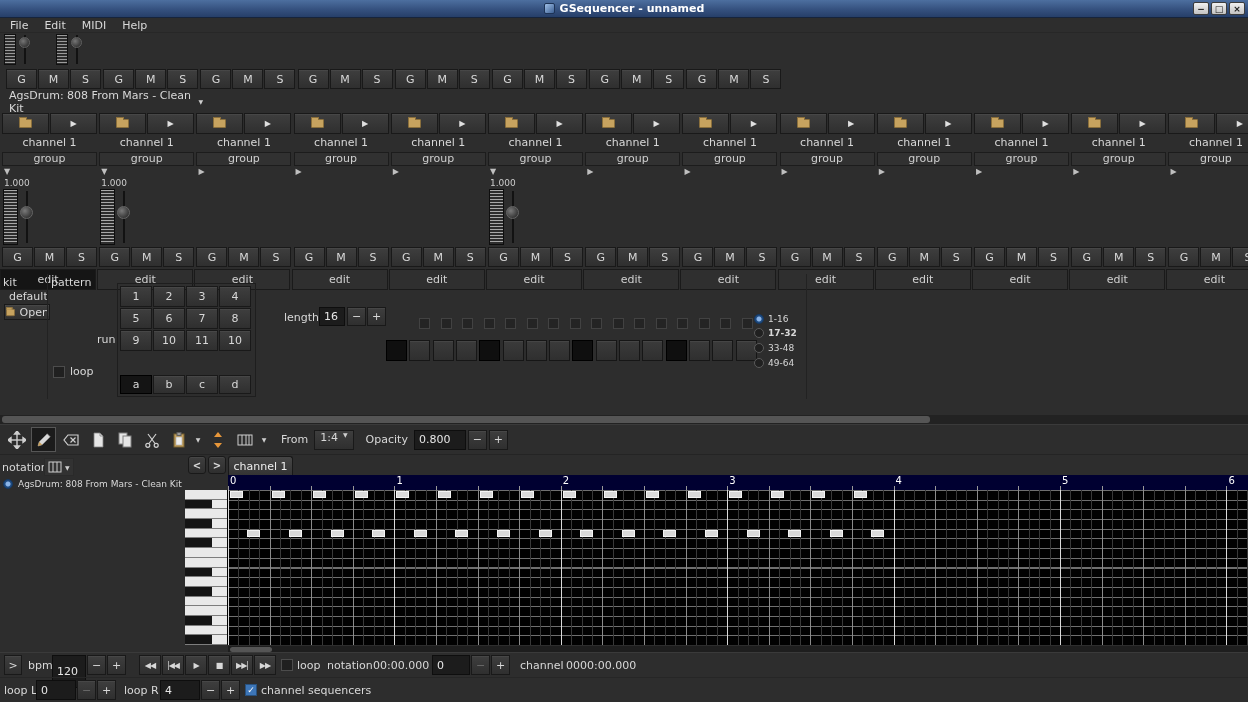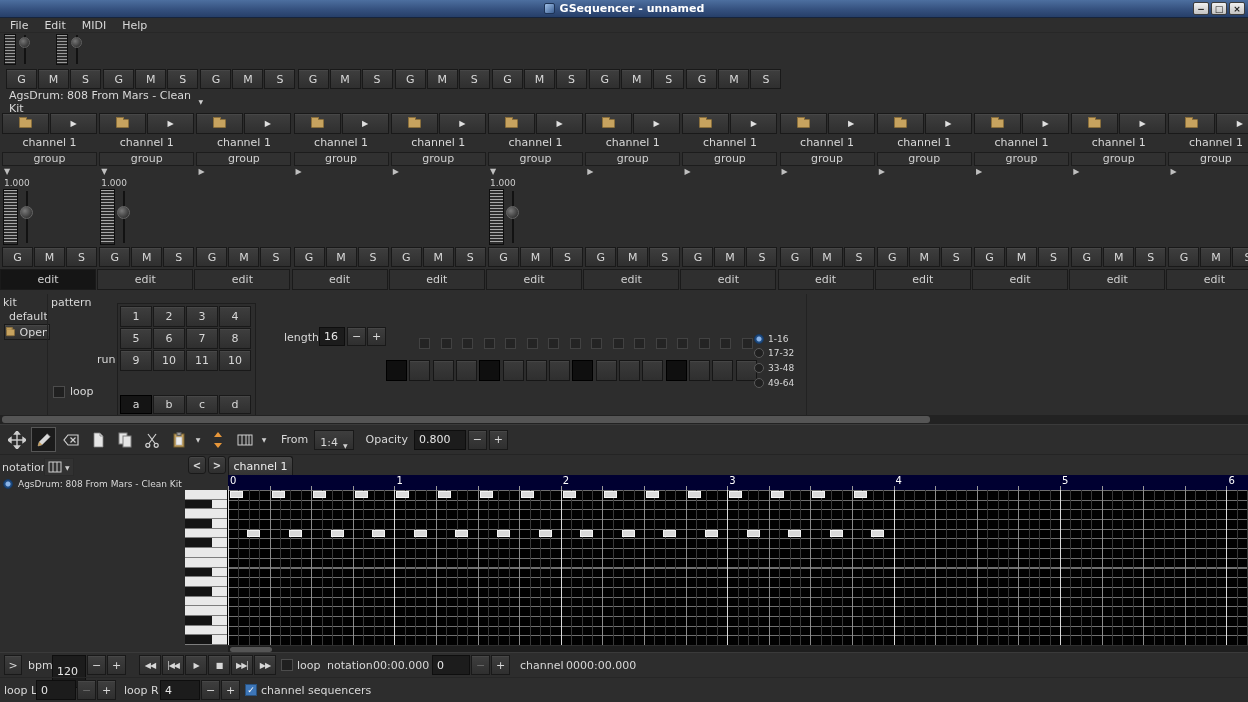--- a/index.html
+++ b/index.html
@@ -62,38 +62,38 @@
 .fladder{position:absolute;left:1px;top:11px;width:15px;height:56px;border:1px solid #0d0d0d;
   background:repeating-linear-gradient(to bottom,#a8a8a8 0,#a8a8a8 1px,#2d2d2d 1px,#2d2d2d 3px)}
 .ftrack{position:absolute;left:24px;top:13px;width:2px;height:52px;background:#121212}
 .fknob{position:absolute;left:18px;top:28px;width:13px;height:13px;border-radius:50%;border:1px solid #666;
   background:radial-gradient(circle at 35% 35%,#7a7a7a,#1c1c1c)}
 
 #edittabs{top:268px;height:22px}
 .edittab{position:absolute;background:#2f2f2f;border:1px solid #1a1a1a;display:flex;align-items:center;justify-content:center;color:#d0d0d0}
 .edittab.active{background:#151515}
 
-#pattern-panel{position:absolute;left:0;top:294px;width:1248px;height:125px}
+#pattern-panel{position:absolute;left:0;top:274px;width:1248px;height:125px}
 .vdiv{position:absolute;top:0;bottom:0;width:1px;background:#222}
 .outline{position:absolute;border:1px solid #1e1e1e}
 .pchk{position:absolute;background:#242424;border:1px solid #424242}
 .pcell{position:absolute;background:linear-gradient(#3b3b3b,#2f2f2f);border:1px solid #161616;box-shadow:inset 0 1px 0 rgba(255,255,255,.05)}
 .pcell.on{background:#0f0f0f;border-color:#000;box-shadow:none}
 .offrow{position:absolute;display:flex;align-items:center;gap:4px}
 .offlabel{font-size:9px}
 
 #machine-sb{position:absolute;left:0;top:415px;width:1248px;height:9px;background:#222}
 .sb-thumb{position:absolute;background:#555;border-radius:3px}
 
 #toolbar{position:absolute;left:0;top:424px;width:1248px;height:31px;border-top:1px solid #3a3a3a;border-bottom:1px solid #242424;
   display:flex;align-items:center;gap:2px;padding:0 4px}
 .tool{width:25px;height:25px;display:flex;align-items:center;justify-content:center;border:1px solid transparent;flex:none}
 .tool.active{background:#1b1b1b;border-color:#565656}
 .tb-label{margin-left:10px;margin-right:4px}
-.combo{display:flex;align-items:flex-end;gap:5px;background:linear-gradient(#3e3e3e,#2f2f2f);border:1px solid #191919;height:20px;padding:0 5px}
+.combo{display:flex;align-items:flex-start;gap:5px;background:linear-gradient(#3e3e3e,#2f2f2f);border:1px solid #191919;height:20px;padding:0 5px}
 
 #editor{position:absolute;left:0;top:455px;width:1248px;height:197px}
 .iconbtn{position:absolute;display:flex;align-items:center;gap:3px;height:18px;padding:0 3px;border:1px solid #2a2a2a;background:#323232}
 .tabnav{font-weight:bold;font-size:10px;border-radius:3px}
 #chan-tab{position:absolute;left:228px;top:1px;width:65px;height:19px;background:linear-gradient(#464646,#343434);
   border:1px solid #191919;border-bottom:none;border-radius:3px 3px 0 0;display:flex;align-items:center;justify-content:center;color:#eee}
 #ruler{position:absolute;left:228px;top:20px;width:1020px;height:15px;background:#000031;overflow:hidden}
 #ruler::after{content:"";position:absolute;left:0;right:0;bottom:0;height:4px;
   background:repeating-linear-gradient(to right,#999 0,#999 1px,transparent 1px,transparent 41.6px)}
 .rnum{position:absolute;top:0;font-size:10px;color:#fff}
@@ -473,21 +473,21 @@
     <div class="pchk" style="position: absolute; left: 698.5px; top: 44px; width: 11px; height: 11px;"></div>
     <div class="pcell" style="position: absolute; left: 688.9px; top: 66px; width: 21px; height: 21px;"></div>
     <div class="pchk" style="position: absolute; left: 720px; top: 44px; width: 11px; height: 11px;"></div>
     <div class="pcell" style="position: absolute; left: 712.2px; top: 66px; width: 21px; height: 21px;"></div>
     <div class="pchk" style="position: absolute; left: 741.5px; top: 44px; width: 11px; height: 11px;"></div>
     <div class="pcell" style="position: absolute; left: 735.5px; top: 66px; width: 21px; height: 21px;"></div>
     <div class="offrow" style="position: absolute; left: 754px; top: 38px; width: 54px; height: 13px;">
       <div class="radio on"></div>
       <div class="offlabel">1-16</div>
     </div>
-    <div class="offrow" style="position: absolute; left: 754px; top: 52.8px; width: 54px; height: 13px;">
+    <div class="offrow" style="position: absolute; left: 754px; top: 52.8px; width: 54px; height: 13px; font-weight: bold;">
       <div class="radio"></div>
       <div class="offlabel">17-32</div>
     </div>
     <div class="offrow" style="position: absolute; left: 754px; top: 67.6px; width: 54px; height: 13px;">
       <div class="radio"></div>
       <div class="offlabel">33-48</div>
     </div>
     <div class="offrow" style="position: absolute; left: 754px; top: 82.4px; width: 54px; height: 13px;">
       <div class="radio"></div>
       <div class="offlabel">49-64</div>

